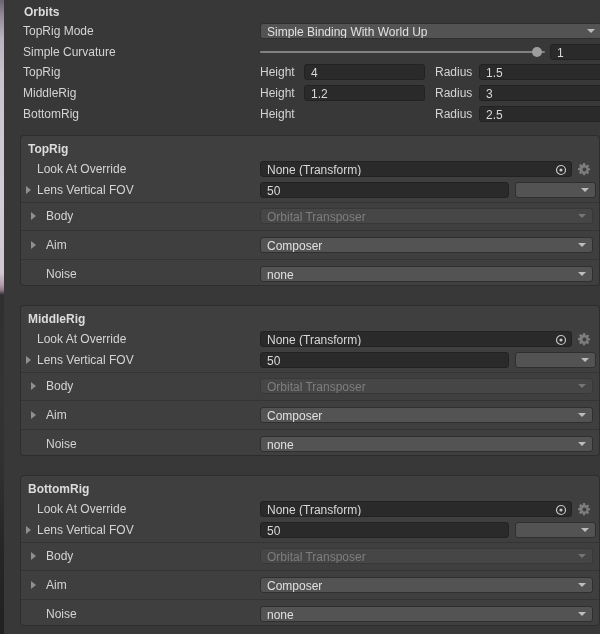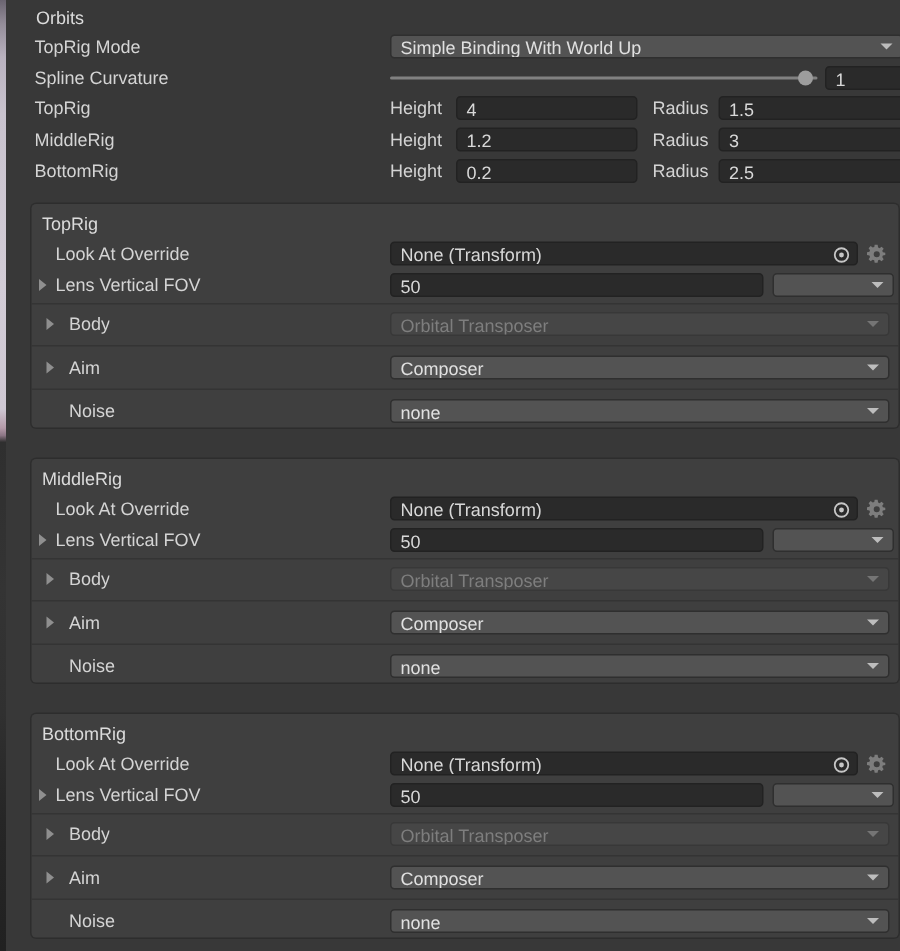--- a/index.html
+++ b/index.html
@@ -5,21 +5,21 @@
   html,body{margin:0;padding:0;background:#2b2b2b;}
   #stage{
     position:relative;width:600px;height:634px;overflow:hidden;
     background:#383838;
     font-family:"Liberation Sans",sans-serif;
     font-size:12px;color:#d4d4d4;
     -webkit-font-smoothing:antialiased;
   }
   .abs{position:absolute;}
   .lbl{white-space:nowrap;overflow:hidden;line-height:17px;height:17px;}
-  .bold{font-weight:normal;color:#dcdcdc;}
+  .bold{font-weight:bold;color:#dcdcdc;}
   
   #edge-strip{
     left:0;top:0;width:4px;height:634px;
     background:linear-gradient(to bottom,
       #6a6470 0%, #948d99 2.5%, #b9b2bf 6%, #c9c3ce 12%,
       #d2ccd6 30%, #cfc8d3 43%, #b49aa9 45%, #8b7584 45.8%,
       #2f2f2f 46.5%, #343434 62%, #303030 75%, #262626 86%, #212121 100%);
   }
   
   .dropdown{
@@ -65,21 +65,21 @@
   <div id="edge-strip" class="abs"></div>
 
   <div class="abs lbl bold" style="left:24px;top:4px;">Orbits</div>
 
   <div class="abs lbl" style="left:23px;top:23px;">TopRig Mode</div>
   <div class="abs dropdown" style="left:260px;top:23px;width:342px;">
     <span>Simple Binding With World Up</span>
     <span class="dd-arrow"></span>
   </div>
 
-  <div class="abs lbl" style="left:23px;top:44px;">Spline Curvature</div>
+  <div class="abs lbl" style="left:23px;top:44px;">Simple Curvature</div>
   <div class="abs" style="left:260px;top:44px;width:285px;height:17px;">
     <div class="slider-track" style="left:0;right:0;top:7px;"></div>
     <div class="slider-thumb" style="left:272px;top:3px;"></div>
   </div>
   <div class="abs field" style="left:550px;top:44px;width:53px;">1</div>
 
   <div class="abs" style="left:0;top:64px;width:600px;height:17px;">
     <div class="abs lbl" style="left:23px;">TopRig</div>
     <div class="abs lbl" style="left:260px;">Height</div>
     <div class="abs field" style="left:304px;width:121px;">4</div>
@@ -89,21 +89,20 @@
   <div class="abs" style="left:0;top:85px;width:600px;height:17px;">
     <div class="abs lbl" style="left:23px;">MiddleRig</div>
     <div class="abs lbl" style="left:260px;">Height</div>
     <div class="abs field" style="left:304px;width:121px;">1.2</div>
     <div class="abs lbl" style="left:435px;">Radius</div>
     <div class="abs field" style="left:479px;width:124px;">3</div>
   </div>
   <div class="abs" style="left:0;top:106px;width:600px;height:17px;">
     <div class="abs lbl" style="left:23px;">BottomRig</div>
     <div class="abs lbl" style="left:260px;">Height</div>
-    <div class="abs field" style="left:304px;width:121px;">0.2</div>
     <div class="abs lbl" style="left:435px;">Radius</div>
     <div class="abs field" style="left:479px;width:124px;">2.5</div>
   </div>
 
   <div class="rigbox" style="top:136px;">
     <div class="abs lbl bold" style="left:7px;top:5px;">TopRig</div>
 
     <div class="abs lbl" style="left:16px;top:25px;">Look At Override</div>
     <div class="abs field" style="left:239px;top:25px;width:312px;padding-right:22px;">
       <span>None (Transform)</span>

